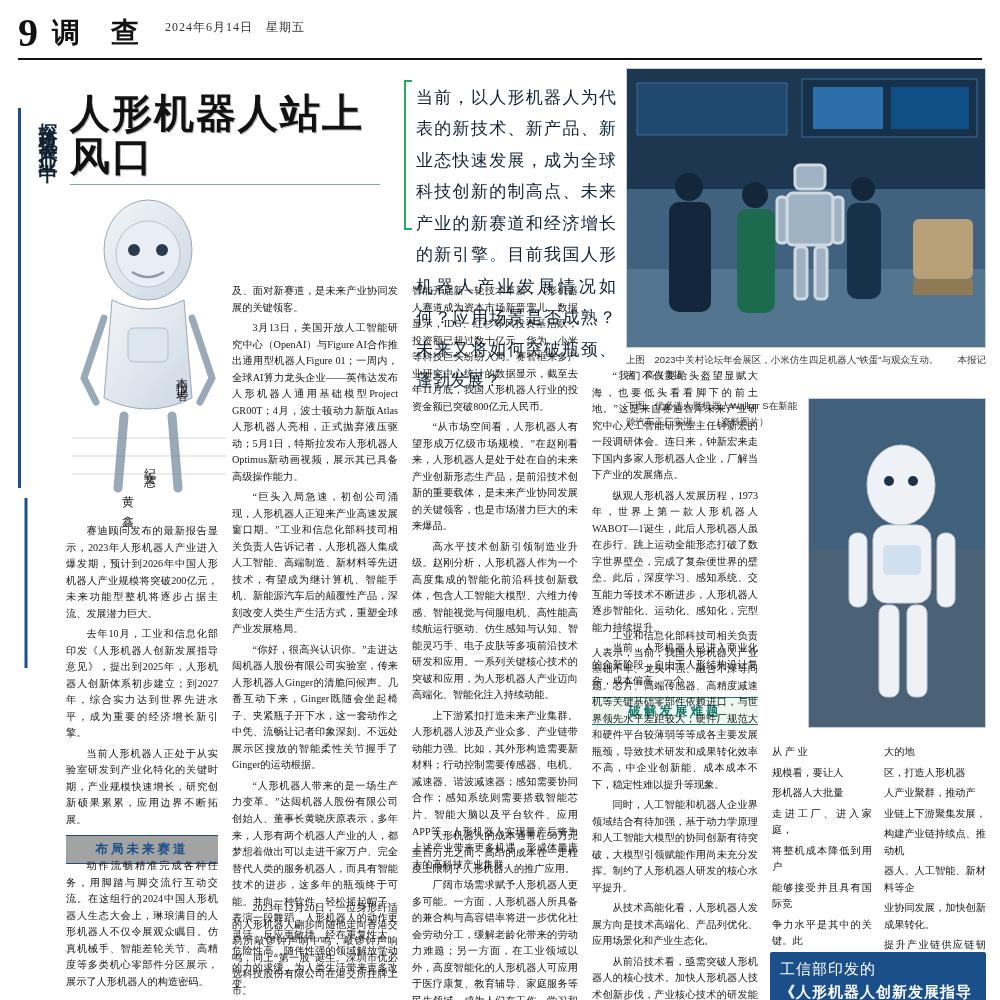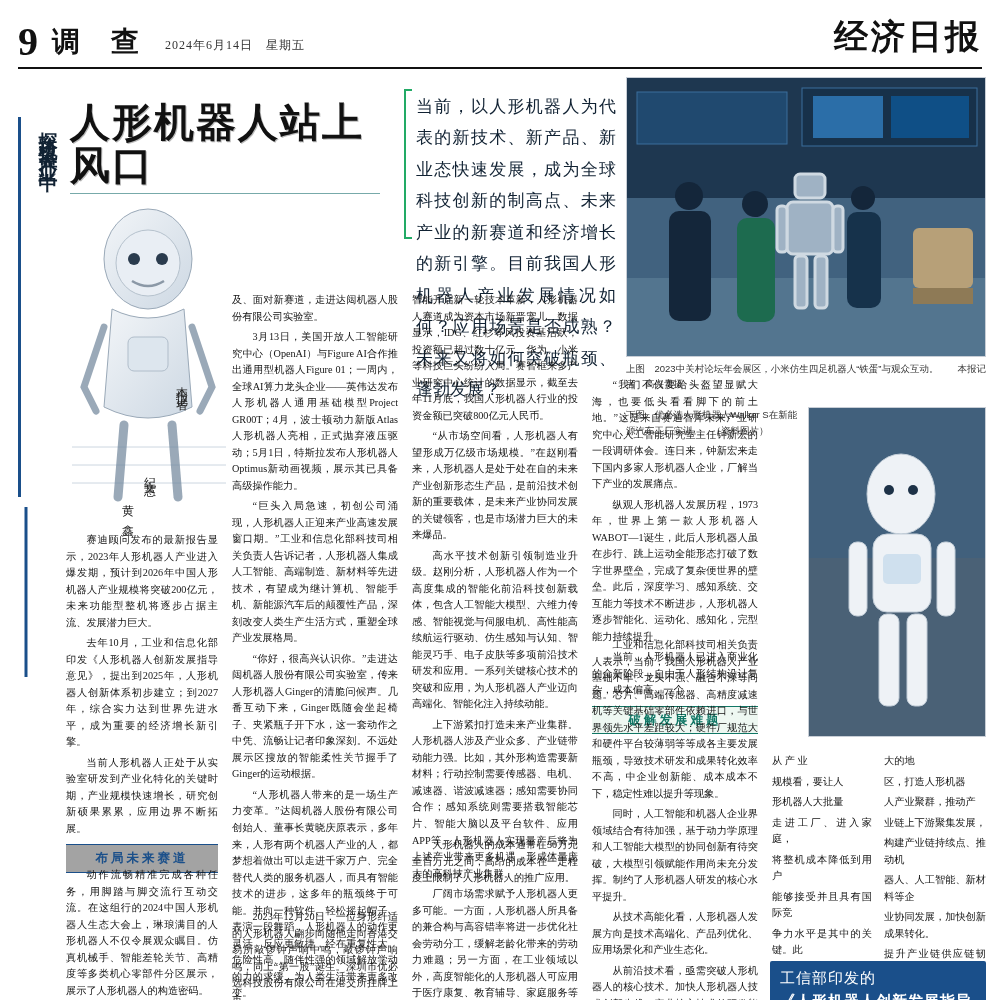--- a/index.html
+++ b/index.html
@@ -11,21 +11,21 @@
     color:#111;
     position:relative;
     overflow:hidden;
   }
   .page { position:relative; width:1000px; height:1000px; padding:14px 18px 8px 18px; }
 
   
   .masthead { display:flex; align-items:flex-end; gap:14px; border-bottom:2px solid #111; padding-bottom:6px; }
   .page-num { font-size:40px; font-weight:bold; font-family:"Liberation Serif",serif; line-height:0.95; }
   .section-name { font-size:28px; font-weight:bold; letter-spacing:12px; }
-  .masthead-date { font-size:12px; color:#333; margin-bottom:7px; letter-spacing:1px; }
+  .masthead-date { font-size:12px; color:#333; margin-bottom:16px; letter-spacing:1px; }
   .paper-logo { margin-left:auto; font-size:34px; font-weight:bold; letter-spacing:3px; font-family:"Liberation Serif",serif; margin-bottom:1px; }
 
   
   .body-area { position:relative; margin-top:8px; height:930px; }
 
   
   .vtitle {
     position:absolute; left:0; top:40px; width:44px; height:380px;
     writing-mode:vertical-rl; text-orientation:upright;
     font-size:19px; font-weight:bold; letter-spacing:5px; line-height:1.45;
@@ -108,21 +108,20 @@
 </style>
 </head>
 <body>
 
 <div class="page">
 
   <div class="masthead">
     <div class="page-num">9</div>
     <div class="section-name">调 查</div>
     <div class="masthead-date">2024年6月14日　星期五</div>
-    <div class="paper-logo">经济日报</div>
   </div>
 
   <div class="body-area">
 
     <div class="vtitle">探路机器人产业（中）</div>
 
     <svg class="vtitle-deco" viewBox="0 0 40 170">
       <path d="M6 0 V170" stroke="#1a4f8a" stroke-width="3" fill="none"></path>
     </svg>
 
@@ -223,21 +222,21 @@
       <p>当前人形机器人正处于从实验室研发到产业化特化的关键时期，产业规模快速增长，研究创新硕果累累，应用边界不断拓展。</p>
       <div class="subhead">布局未来赛道</div>
     </div>
 
     <div class="col c1b">
       <p>动作流畅精准完成各种任务，用脚踏与脚交流行互动交流。在这组行的2024中国人形机器人生态大会上，琳琅满目的人形机器人不仅令展观众瞩目。仿真机械手、智能差轮关节、高精度等多类机心零部件分区展示，展示了人形机器人的构造密码。</p>
 
     </div>
 
     <div class="col c2">
-      <p class="noind">及、面对新赛道，走进达闼机器人股份有限公司实验室。</p>
+      <p class="noind">及、面对新赛道，是未来产业协同发展的关键领客。</p>
       <p>3月13日，美国开放人工智能研究中心（OpenAI）与Figure AI合作推出通用型机器人Figure 01；一周内，全球AI算力龙头企业——英伟达发布人形机器人通用基础模型Project GR00T；4月，波士顿动力新版Atlas人形机器人亮相，正式抛弃液压驱动；5月1日，特斯拉发布人形机器人Optimus新动画视频，展示其已具备高级操作能力。</p>
       <p>“巨头入局急速，初创公司涌现，人形机器人正迎来产业高速发展窗口期。”工业和信息化部科技司相关负责人告诉记者，人形机器人集成人工智能、高端制造、新材料等先进技术，有望成为继计算机、智能手机、新能源汽车后的颠覆性产品，深刻改变人类生产生活方式，重塑全球产业发展格局。</p>
       <p>“你好，很高兴认识你。”走进达闼机器人股份有限公司实验室，传来人形机器人Ginger的清脆问候声。几番互动下来，Ginger既随会坐起椅子、夹紧瓶子开下水，这一套动作之中凭、流畅让记者印象深刻。不远处展示区搜放的智能柔性关节握手了Ginger的运动根据。</p>
       <p>“人形机器人带来的是一场生产力变革。”达闼机器人股份有限公司创始人、董事长黄晓庆原表示，多年来，人形有两个机器人产业的人，都梦想着做出可以走进千家万户、完全替代人类的服务机器人，而具有智能技术的进步，这多年的瓶颈终于可能。并向一种软件、轻松摇起帽子、表演一段舞蹈，人形机器人的动作更灵活、反应更敏捷，经在重复性大、危险性高、随伴性强的领域解放学动的力的求缓、为人类生活带来更多改变。</p>
 
     </div>
 
     <div class="col c2b">
       <p>2023年12月20日，一位身形纤适的人形机器人翩步向随他走向香港交易所敲锣钟声响中鸣，敲锣钟声响鸣，同上“第一股”诞生。深圳市优必选科技股份有限公司在港交所挂牌上市。</p>
 

